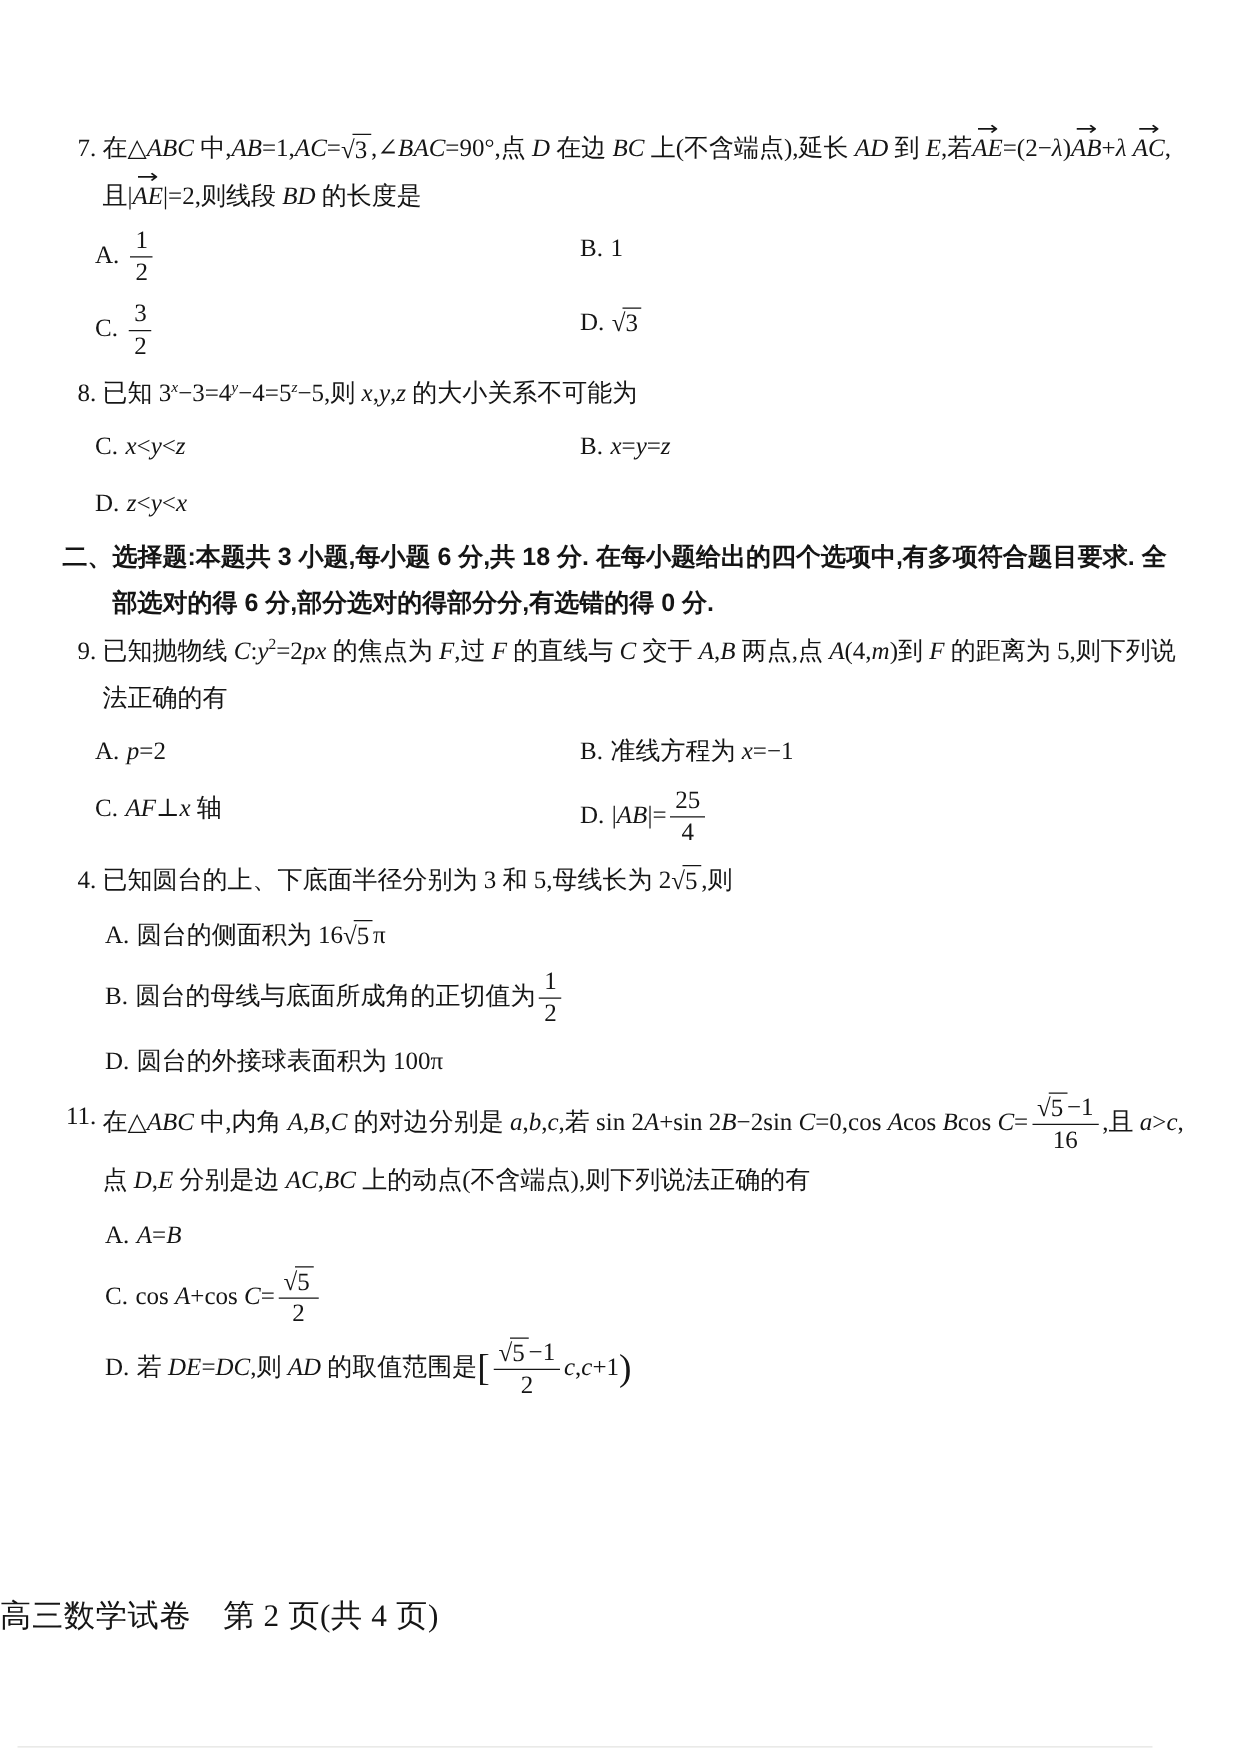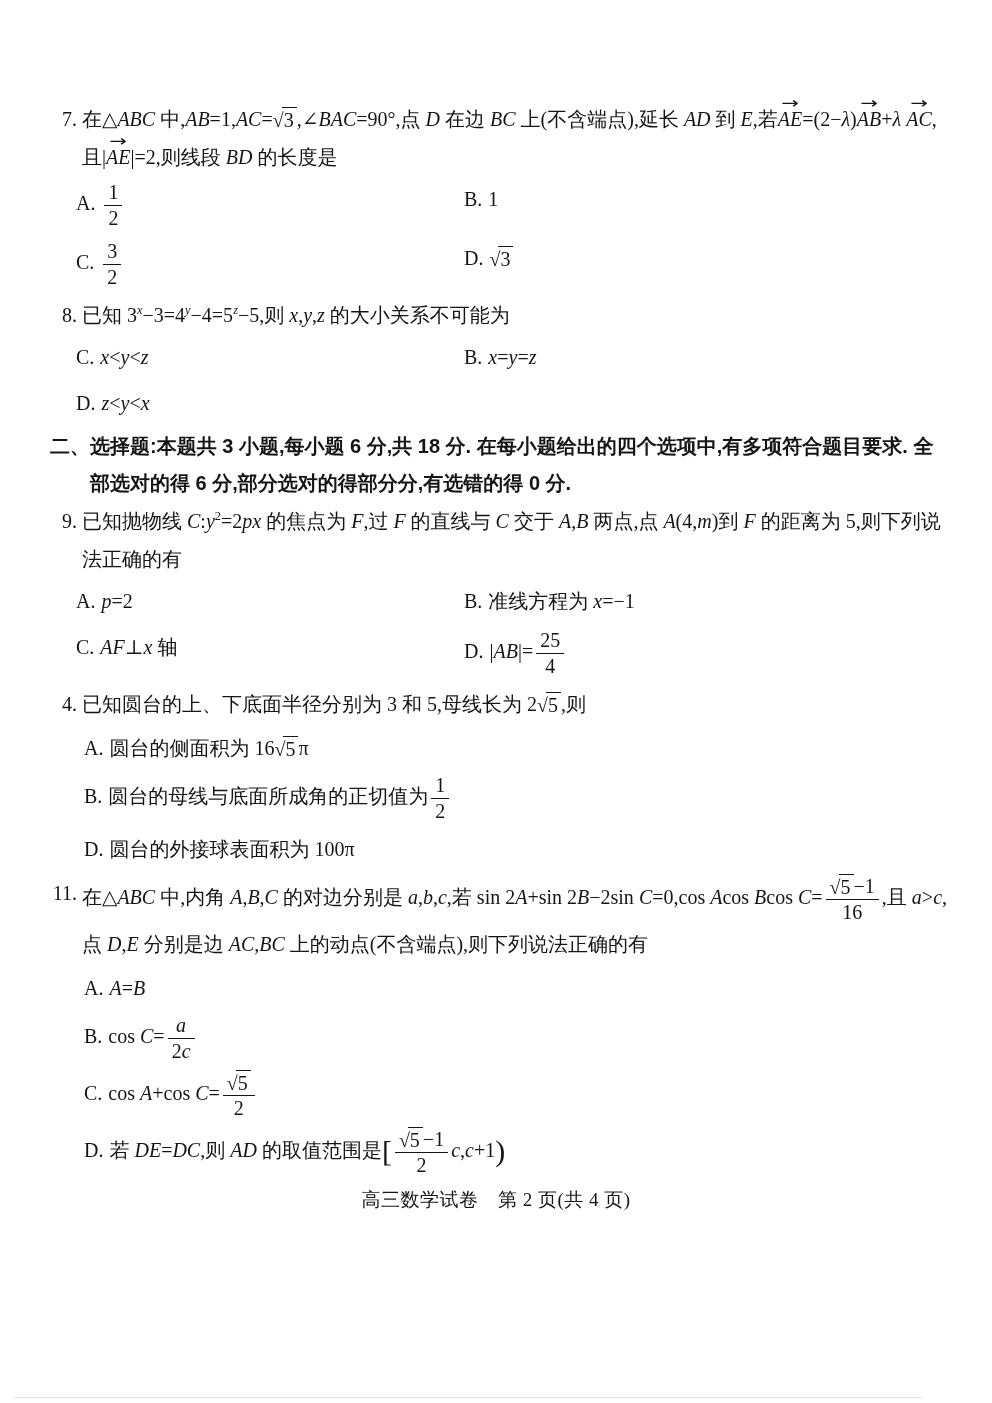--- a/index.html
+++ b/index.html
@@ -70,24 +70,24 @@
     vertical-align: middle;
     margin: 0 3px;
     line-height: 1.25;
   }
   .mfrac .fnum { display: block; padding: 0 4px; }
   .mfrac .fden { display: block; border-top: 1.5px solid currentColor; padding: 0 4px; }
   .mbig { font-size: 1.5em; line-height: 0.8; vertical-align: -0.14em; font-weight: 400; }
   
   .footer {
     position: absolute;
-    top: 1182px; left: 0;
+    top: 1270px; left: 0;
     width: 100%;
-    text-align: center;
-    font-size: 19px;
+    text-align: left;
+    font-size: 25px;
     letter-spacing: 0.5px;
   }
   
   .scan-edge {
     position: absolute;
     left: 14px; right: 70px; bottom: 5px;
     border-top: 1px solid #e3e3e1;
   }
 </style>
 </head>
@@ -162,24 +162,20 @@
   <div class="question">
     <div class="stem">
       <span class="qnum">11.</span>
       <span class="qtext">在△<span class="mi">ABC</span> 中,内角 <span class="mi">A</span>,<span class="mi">B</span>,<span class="mi">C</span> 的对边分别是 <span class="mi">a</span>,<span class="mi">b</span>,<span class="mi">c</span>,若 sin 2<span class="mi">A</span>+sin 2<span class="mi">B</span>−2sin <span class="mi">C</span>=0,cos <span class="mi">A</span>cos <span class="mi">B</span>cos <span class="mi">C</span>=<span class="mfrac">
             <span class="fnum"><span class="msqrt"><span class="rsign">√</span><span class="rbody">5</span></span>−1</span>
             <span class="fden">16</span>
           </span>,且 <span class="mi">a</span>&gt;<span class="mi">c</span>,点 <span class="mi">D</span>,<span class="mi">E</span> 分别是边 <span class="mi">AC</span>,<span class="mi">BC</span> 上的动点(不含端点),则下列说法正确的有</span>
     </div>
     <div class="opts1">
       <div class="opt"><span class="olabel">A.</span><span class="otext"><span class="mi">A</span>=<span class="mi">B</span></span></div>
-      <div class="opt"><span class="olabel">B.</span><span class="otext">cos <span class="mi">C</span>=<span class="mfrac">
-              <span class="fnum"><span class="mi">a</span></span>
-              <span class="fden">2<span class="mi">c</span></span>
-            </span></span></div>
       <div class="opt"><span class="olabel">C.</span><span class="otext">cos <span class="mi">A</span>+cos <span class="mi">C</span>=<span class="mfrac">
               <span class="fnum"><span class="msqrt"><span class="rsign">√</span><span class="rbody">5</span></span></span>
               <span class="fden">2</span>
             </span></span></div>
       <div class="opt"><span class="olabel">D.</span><span class="otext">若 <span class="mi">DE</span>=<span class="mi">DC</span>,则 <span class="mi">AD</span> 的取值范围是<span class="mbig">[</span><span class="mfrac">
               <span class="fnum"><span class="msqrt"><span class="rsign">√</span><span class="rbody">5</span></span>−1</span>
               <span class="fden">2</span>
             </span><span class="mi">c</span>,<span class="mi">c</span>+1<span class="mbig">)</span></span></div>
     </div>
   </div>

